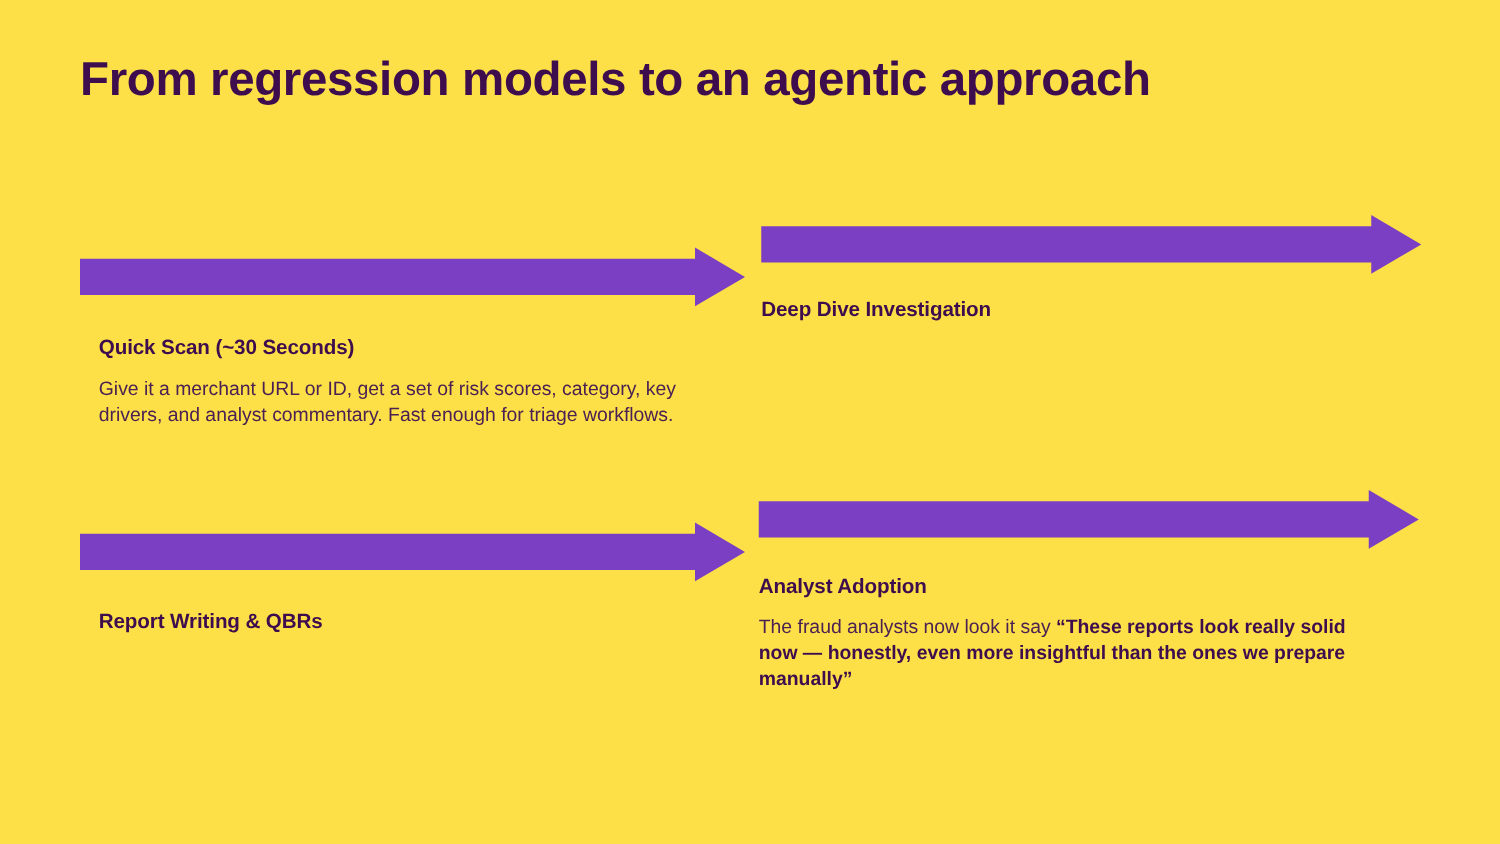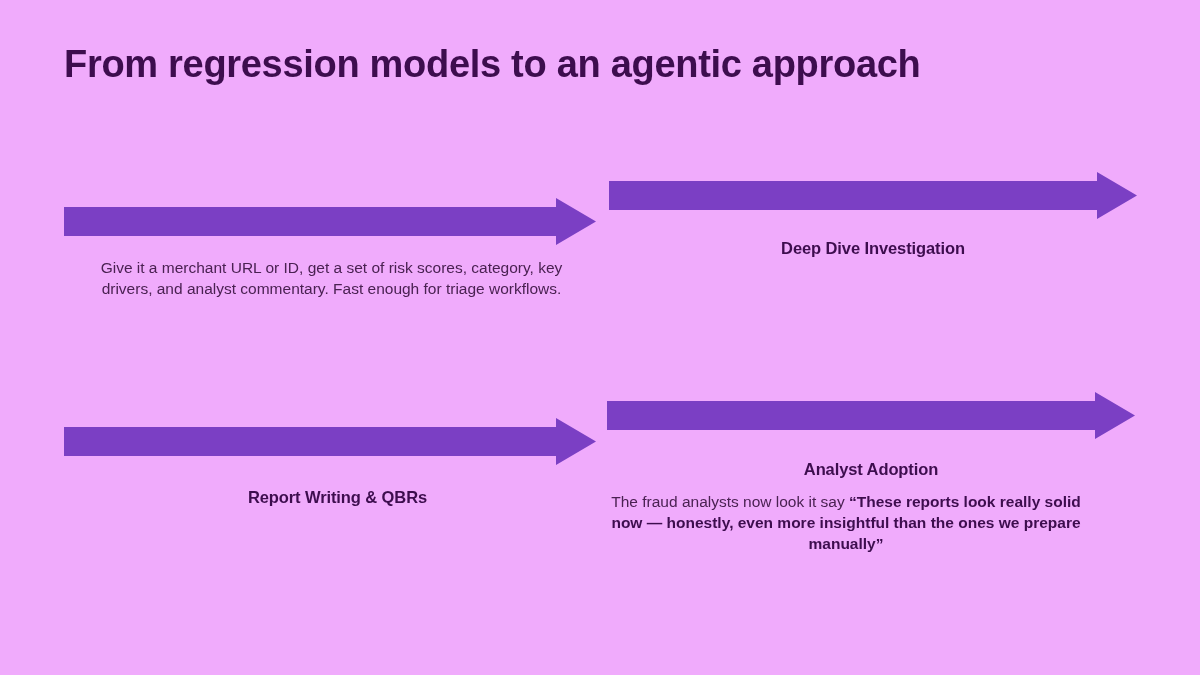--- a/index.html
+++ b/index.html
@@ -12,21 +12,21 @@
     width: 1200px;
     height: 675px;
     overflow: hidden;
     font-family: "Liberation Sans", sans-serif;
     -webkit-font-smoothing: antialiased;
   }
   .slide {
     position: relative;
     width: 1200px;
     height: 675px;
-    background: #f0abfc;
+    background: #fde047;
   }
 
   
   .slide-title {
     position: absolute;
     left: 64px;
     top: 40px;
     width: 1080px;
     margin: 0;
     font-size: 38px;
@@ -43,21 +43,20 @@
     margin: 0;
     font-size: 15.5px;
     line-height: 22px;
     font-weight: 400;
     color: #4A2152;
   }
 
   
   .quadrant {
     position: absolute;
-    text-align: center;
   }
   .q-tl { left: 64px;  top: 198px; width: 532px; }
   .q-tr { left: 609px; top: 172px; width: 528px; }
   .q-bl { left: 64px;  top: 418px; width: 532px; }
   .q-br { left: 607px; top: 392px; width: 528px; }
 
   
   .arrow-wrap {
     position: relative;
     width: 100%;
@@ -120,20 +119,21 @@
 
   <h1 class="slide-title">From regression models to an agentic approach</h1>
 
 
   <div class="quadrant q-tl">
     <div class="arrow-wrap">
       <svg viewBox="0 0 532 47" preserveAspectRatio="none" aria-hidden="true">
         <path d="M0,9 L492,9 L492,0 L532,23.5 L492,47 L492,38 L0,38 Z" fill="#7B3FC4"></path>
       </svg>
     </div>
+    <div class="block-heading">Quick Scan (~30 Seconds)</div>
     <div class="block-body">Give it a merchant URL or ID, get a set of risk scores, category, key drivers, and analyst commentary. Fast enough for triage workflows.</div>
   </div>
 
   <div class="quadrant q-tr">
     <div class="arrow-wrap">
       <svg viewBox="0 0 528 47" preserveAspectRatio="none" aria-hidden="true">
         <path d="M0,9 L488,9 L488,0 L528,23.5 L488,47 L488,38 L0,38 Z" fill="#7B3FC4"></path>
       </svg>
     </div>
     <div class="block-heading">Deep Dive Investigation</div>

